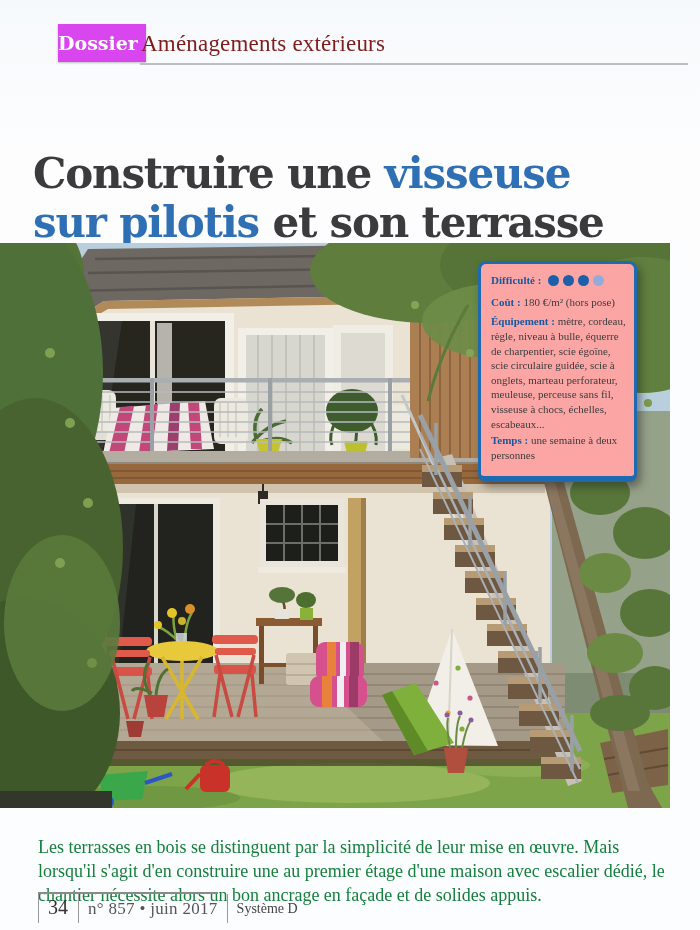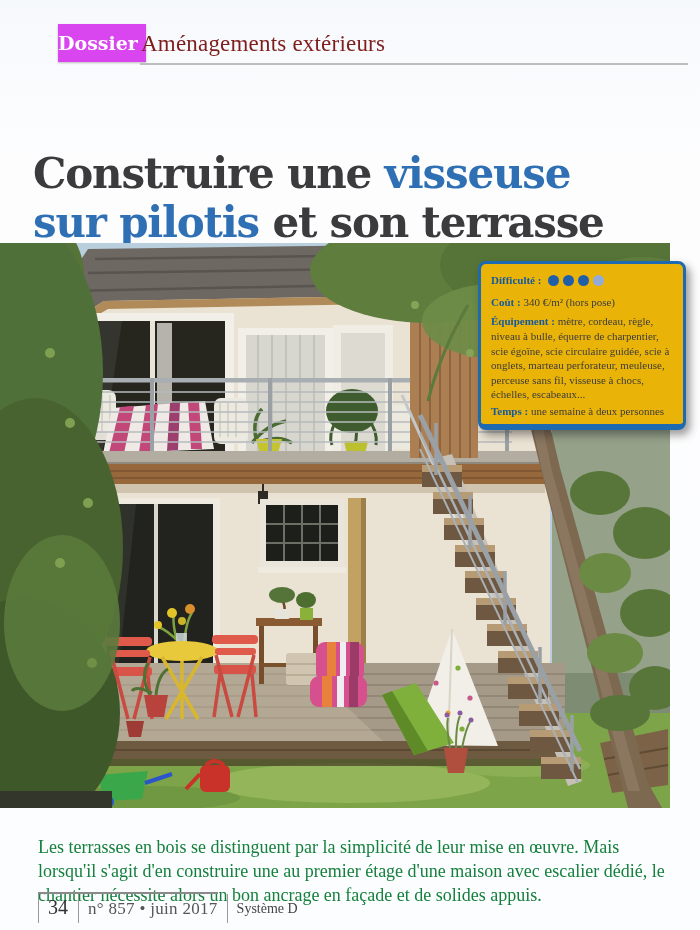--- a/index.html
+++ b/index.html
@@ -34,24 +34,24 @@
     white-space:nowrap;
   }
   .headline .blue{color:#2f6fb4;}
 
   
   .photo{position:absolute;left:0;top:243px;width:670px;height:565px;}
   .photo svg{display:block;}
 
   
   .infobox{
-    position:absolute;left:478px;top:261px;width:208px;box-sizing:border-box;
-    background:#eab308;border:3px solid #1e6ab0;border-bottom-width:6px;border-radius:8px;
+    position:absolute;left:478px;top:261px;width:159px;box-sizing:border-box;
+    background:#fca5a5;border:3px solid #1e6ab0;border-bottom-width:6px;border-radius:8px;
     box-shadow:4px 5px 8px rgba(30,30,30,.45);
-    padding:9px 8px 0 10px;z-index:3;
+    padding:9px 8px 8px 10px;z-index:3;
     font-size:11px;line-height:1.33;color:#3c3c3c;
   }
   .infobox p{margin:0 0 5px 0;}
   .infobox .lbl{font-weight:bold;color:#14599f;}
   .dots{display:inline-block;vertical-align:-2px;}
   .dot{display:inline-block;width:11px;height:11px;border-radius:50%;
        background:#93abd9;margin-left:4px;}
   .dot.filled{background:#1f5fa9;}
 
   
@@ -361,21 +361,21 @@
     </svg>
   </div>
 
   <aside class="infobox">
     <p>
       <span class="lbl">Difficulté :</span>
       <span class="dots"><span class="dot filled"></span><span class="dot filled"></span><span class="dot filled"></span><span class="dot"></span></span>
     </p>
     <p>
       <span class="lbl">Coût :</span>
-      <span>340 €/m² (hors pose)</span>
+      <span>180 €/m² (hors pose)</span>
     </p>
     <p style="margin-bottom:2px;">
       <span class="lbl">Équipement :</span>
       <span>mètre, cordeau, règle, niveau à bulle, équerre de charpentier, scie égoïne, scie circulaire guidée, scie à onglets, marteau perforateur, meuleuse, perceuse sans fil, visseuse à chocs, échelles, escabeaux...</span>
     </p>
     <p>
       <span class="lbl">Temps :</span>
       <span>une semaine à deux personnes</span>
     </p>
   </aside>

